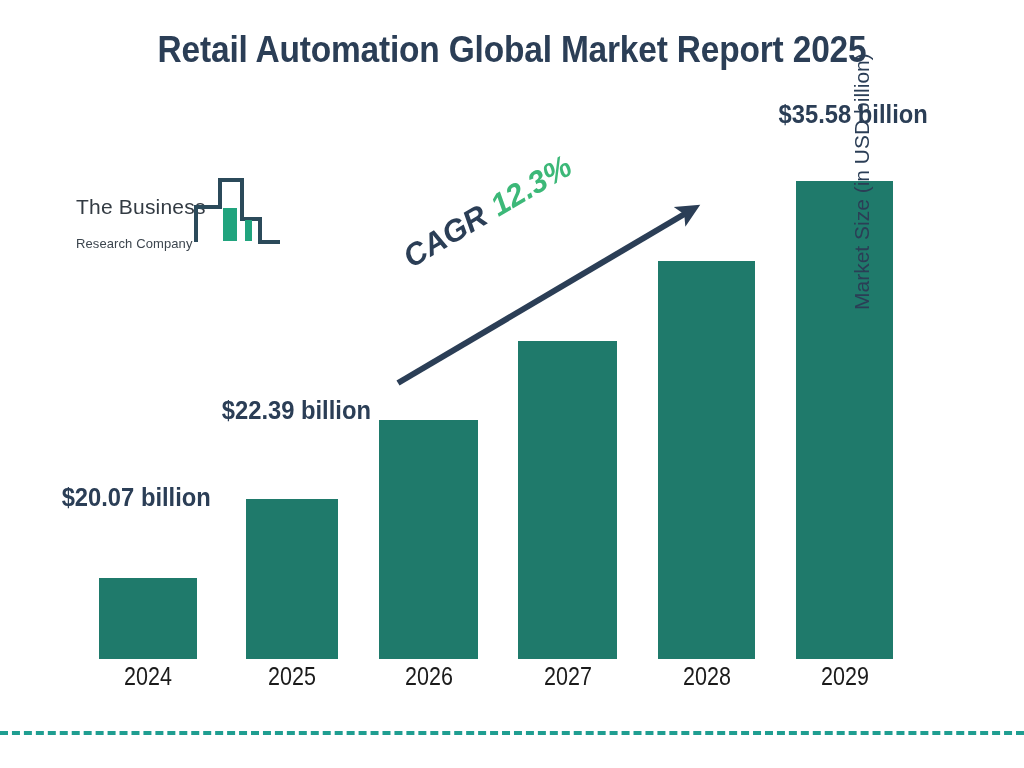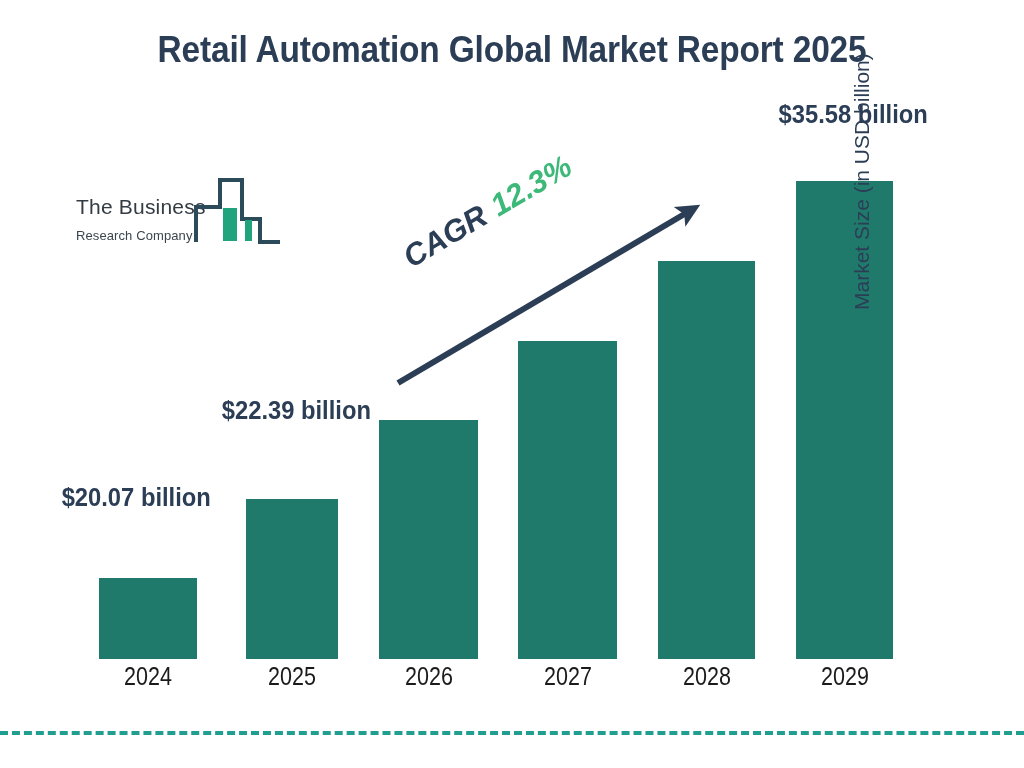--- a/index.html
+++ b/index.html
@@ -58,21 +58,21 @@
   }
   .logo-text .l1 {
     display: block;
     font-size: 21px;
     letter-spacing: 0.2px;
     color: #333b43;
   }
   .logo-text .l2 {
     display: block;
     font-size: 13px;
-    margin-top: 12px;
+    margin-top: 20px;
     letter-spacing: 0.1px;
     color: #3c454e;
   }
   .logo-mark {
     position: absolute;
     left: 114px;
     top: -21px;
   }
 
   

